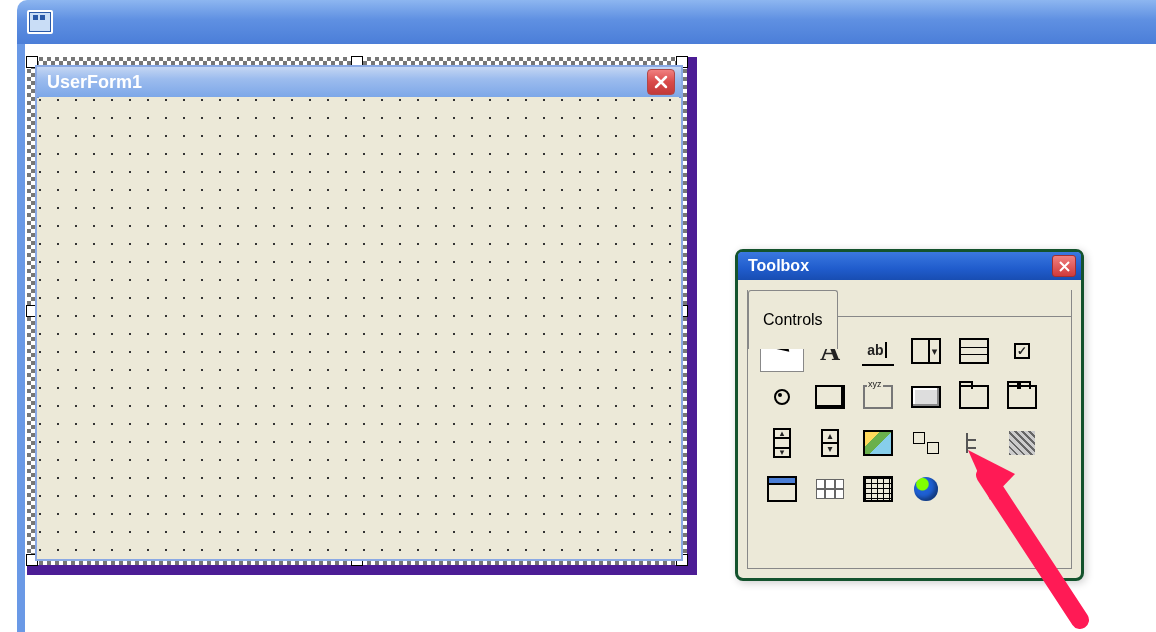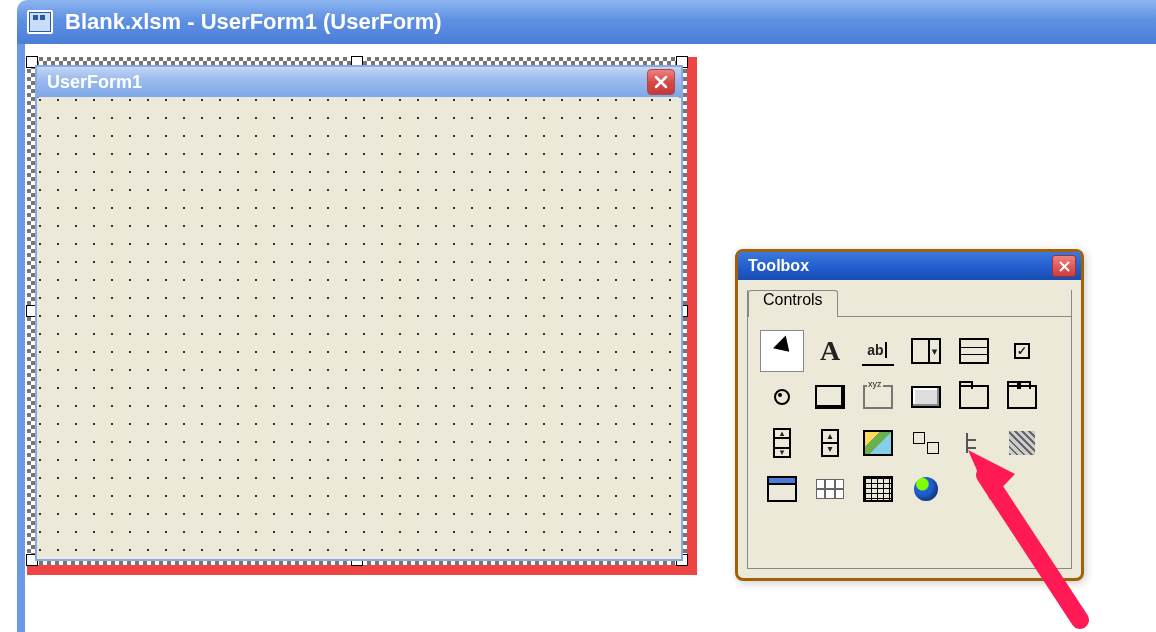--- a/index.html
+++ b/index.html
@@ -8,50 +8,50 @@
   .mdi-bar{height:44px;background:linear-gradient(to bottom,#8db6f0 0%,#5f90e2 45%,#4b7ed8 100%);
            border-top-left-radius:10px;display:flex;align-items:center;padding-left:10px;gap:12px}
   .mdi-icon{width:22px;height:20px;border:2px solid #fff;border-radius:2px;position:relative;background:#c9ddf6;
             box-shadow:0 0 0 1px #2a59a8 inset}
   .mdi-icon:before,.mdi-icon:after{content:"";position:absolute;background:#2a59a8}
   .mdi-icon:before{left:4px;top:3px;width:5px;height:5px}
   .mdi-icon:after{left:11px;top:3px;width:5px;height:5px}
   .mdi-title{color:#fff;font-size:22px;font-weight:bold}
   .mdi-left-edge{position:absolute;left:17px;top:44px;width:8px;bottom:0;background:#6a99e6}
   
-  .design{position:absolute;left:27px;top:57px;width:670px;height:518px;background:#ef4444}
+  .design{position:absolute;left:27px;top:57px;width:670px;height:518px;background:#4c1d95}
   .selbox{position:absolute;left:0;top:0;width:660px;height:508px;
           background-image:
             linear-gradient(45deg,#777 25%,transparent 25%,transparent 75%,#777 75%),
             linear-gradient(45deg,#777 25%,#fff 25%,#fff 75%,#777 75%);
           background-size:8px 8px;background-position:0 0,4px 4px}
   .handle{position:absolute;width:10px;height:10px;background:#fff;border:1px solid #000}
   .userform{position:absolute;left:8px;top:8px;width:644px;height:492px;background:#ece9d8;
             border:2px solid #8aa9e4;overflow:hidden}
   .uf-bar{height:30px;background:linear-gradient(to bottom,#c4d6f3 0%,#9cbcee 40%,#7da7e8 100%);
           border-bottom:1px solid #6f95d7;display:flex;align-items:center;padding:0 6px 0 10px;justify-content:space-between}
   .uf-title{color:#fff;font-size:18px;font-weight:bold}
   .uf-close{width:26px;height:24px;border:1px solid #b04848;border-radius:4px;
             background:linear-gradient(to bottom,#f08080 0%,#d94a4a 50%,#c23a3a 100%);
             display:flex;align-items:center;justify-content:center;color:#fff;font-weight:bold;font-size:16px}
   .uf-grid{position:absolute;left:2px;top:30px;right:2px;bottom:2px;background:#ece9d8;
            background-image:radial-gradient(#333 1px,transparent 1px);background-size:18px 18px;background-position:10px 12px}
   
   .toolbox{position:absolute;left:735px;top:249px;width:343px;height:326px;
-           border:3px solid #a16207;border-radius:8px;background:#ece9d8;box-shadow:2px 2px 8px rgba(0,0,0,.2)}
+           border:3px solid #14532d;border-radius:8px;background:#ece9d8;box-shadow:2px 2px 8px rgba(0,0,0,.2)}
   .tb-bar{height:28px;background:linear-gradient(to bottom,#3a78e0 0%,#205ccc 60%,#184db2 100%);
           border-top-left-radius:4px;border-top-right-radius:4px;display:flex;align-items:center;
           justify-content:space-between;padding:0 5px 0 10px;color:#fff;font-size:16px;font-weight:bold}
   .tb-close{width:22px;height:20px;background:linear-gradient(to bottom,#f08080,#d03a3a);border:1px solid #a13030;
             border-radius:3px;display:flex;align-items:center;justify-content:center;color:#fff;font-size:14px;font-weight:bold}
   .tb-body{position:absolute;left:9px;top:38px;right:9px;bottom:9px;border:1px solid #888;
            border-top:none;background:#ece9d8}
-  .tab{position:absolute;left:0;top:0;height:26px;padding:0 14px;background:#ece9d8;border:1px solid #888;
+  .tab{position:absolute;left:0;top:0;height:26px;padding:16px 14px;background:#ece9d8;border:1px solid #888;
        border-bottom:none;border-top-left-radius:3px;border-top-right-radius:3px;
-       display:flex;font-size:16px;z-index:2}
+       display:flex;align-items:center;font-size:16px;z-index:2}
   .tabstrip{position:absolute;left:0;right:0;top:26px;border-top:1px solid #888;z-index:1}
   .tool-grid{position:absolute;left:12px;top:40px;right:12px;bottom:12px;display:grid;
              grid-template-columns:repeat(6,44px);grid-auto-rows:42px;gap:4px 4px}
   .tool{display:flex;align-items:center;justify-content:center;cursor:pointer;position:relative}
   .tool.sel{border:1px solid #888;background:#fff}
   .ticon{width:30px;height:28px;display:flex;align-items:center;justify-content:center;font-size:20px;color:#222;position:relative}
   
   .i-pointer:before{content:"";position:absolute;left:9px;top:4px;border:9px solid transparent;
                     border-left:14px solid #000;transform:rotate(45deg)}
   .i-label{font-family:"Times New Roman",serif;font-size:28px;font-weight:bold}
@@ -104,21 +104,20 @@
          box-shadow:inset -3px -3px 4px rgba(0,0,0,.4)}
   
   .arrow{position:absolute;left:960px;top:440px;pointer-events:none}
 </style>
 </head>
 <body>
 
 <div class="mdi">
   <div class="mdi-bar">
     <span class="mdi-icon"></span>
-    <span class="mdi-title">Blank.xlsm - UserForm1 (UserForm)</span>
   </div>
 </div>
 <div class="mdi-left-edge"></div>
 
 <div class="design">
   <div class="selbox">
 
     <div class="handle" style="left:-1px;top:-1px"></div>
     <div class="handle" style="left:324px;top:-1px"></div>
     <div class="handle" style="right:-1px;top:-1px"></div>

